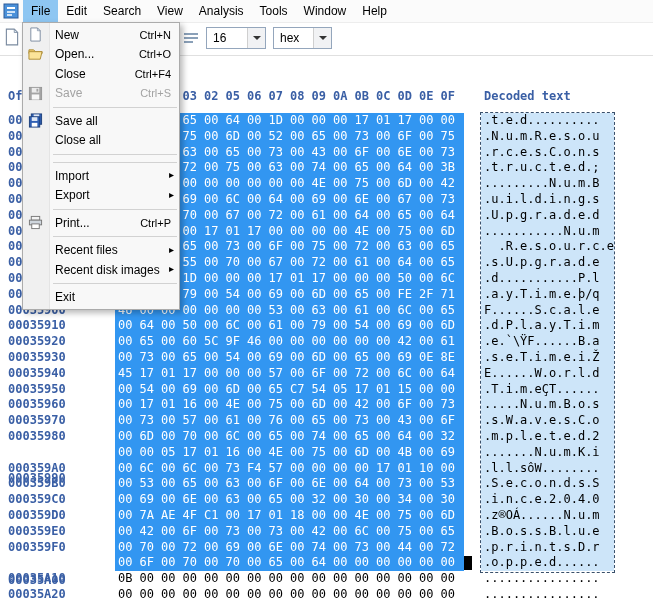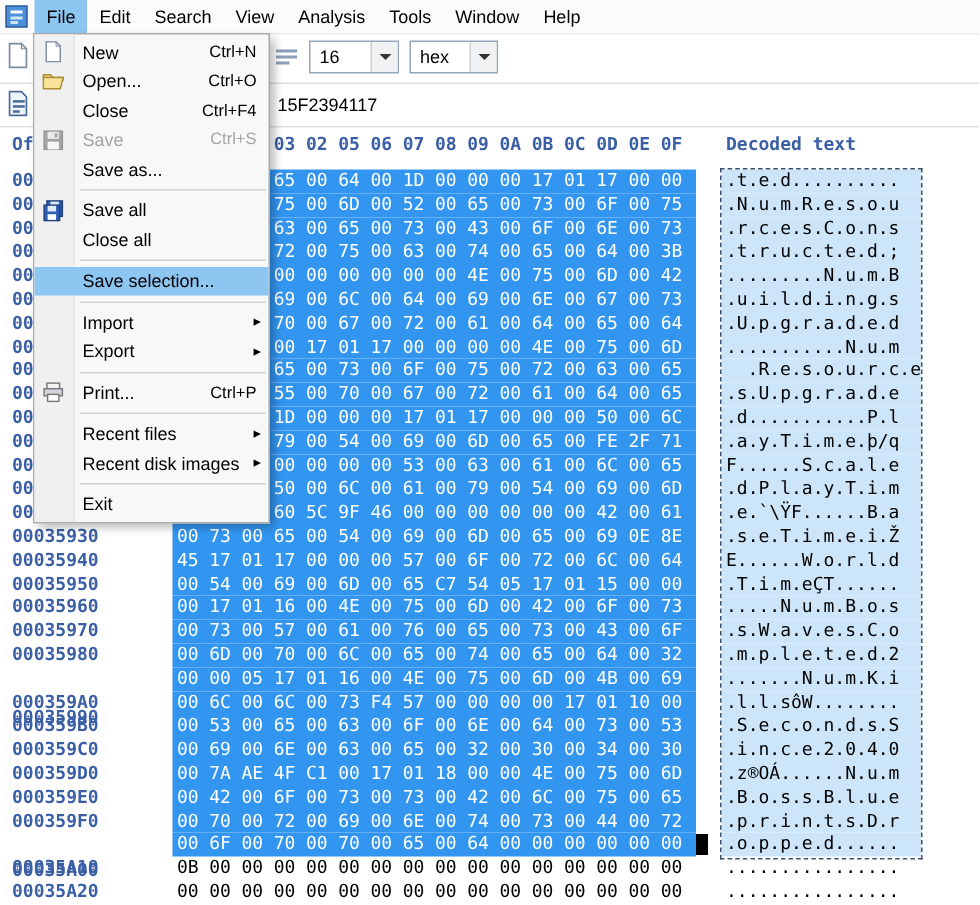--- a/index.html
+++ b/index.html
@@ -231,31 +231,20 @@
       </div>
       <div class="combo" style="width:59px">
         <span class="val">hex</span>
         <span class="arrow">
             <i></i>
           </span>
       </div>
     </div>
   </div>
 
-  <div class="tabbar">
-    <span class="tab-icon">
-      <svg viewBox="0 0 16 16" width="18" height="18">
-          <path d="M3 1h7l3 3v11H3z" fill="#eef4fb" stroke="#4a6b96"></path>
-          <rect x="5" y="6" width="7" height="1.5" fill="#4a6b96"></rect>
-          <rect x="5" y="9" width="7" height="1.5" fill="#4a6b96"></rect>
-          <rect x="5" y="12" width="4" height="1.5" fill="#4a6b96"></rect>
-        </svg>
-    </span>
-    <span class="tab-title">15F2394117</span>
-  </div>
 
   <div class="menu-panel">
     <span class="gutter"></span>
     <div id="menu-items">
         <div class="mi">
           <span class="mi-ic"><svg viewBox="0 0 16 16" width="15" height="15">
               <path d="M3 1h7l3 3v11H3z" fill="#fff" stroke="#7b8ba0"></path>
               <path d="M10 1l3 3h-3z" fill="#dce6f1" stroke="#7b8ba0" stroke-width=".7"></path>
             </svg></span>
           <span class="mi-lb">New</span>
@@ -275,46 +264,40 @@
         </div>
         <div class="mi disabled">
           <span class="mi-ic"><svg viewBox="0 0 16 16" width="15" height="15">
               <rect x="1.5" y="1.5" width="13" height="13" fill="#2f5fb3" stroke="#1d3f7a"></rect>
               <rect x="4" y="2" width="8" height="5" fill="#dfe8f5"></rect>
               <rect x="9" y="3" width="2" height="3" fill="#2f5fb3"></rect>
               <rect x="4" y="9" width="8" height="5.5" fill="#fff"></rect>
             </svg></span>
           <span class="mi-lb">Save</span>
           <span class="mi-sc">Ctrl+S</span>
-        </div>
-        <div class="mi">
-          <span class="mi-lb">Save as...</span>
         </div>
         <div class="sep">
           <i></i>
         </div>
         <div class="mi">
           <span class="mi-ic"><svg viewBox="0 0 16 16" width="15" height="15">
               <rect x="3.5" y="1" width="11" height="11" fill="#2f5fb3" stroke="#1d3f7a"></rect>
               <rect x="6" y="1.5" width="6" height="4" fill="#dfe8f5"></rect>
               <rect x="1.5" y="4" width="11" height="11" fill="#2f5fb3" stroke="#1d3f7a"></rect>
               <rect x="4" y="4.5" width="6" height="4" fill="#dfe8f5"></rect>
               <rect x="4" y="10.5" width="6" height="4" fill="#fff"></rect>
             </svg></span>
           <span class="mi-lb">Save all</span>
         </div>
         <div class="mi">
           <span class="mi-lb">Close all</span>
         </div>
         <div class="sep">
           <i></i>
         </div>
-        <div class="mi hl">
-          <span class="mi-lb">Save selection...</span>
-        </div>
         <div class="sep">
           <i></i>
         </div>
         <div class="mi">
           <span class="mi-lb">Import</span>
           <span class="mi-ar">▸</span>
         </div>
         <div class="mi">
           <span class="mi-lb">Export</span>
           <span class="mi-ar">▸</span>

